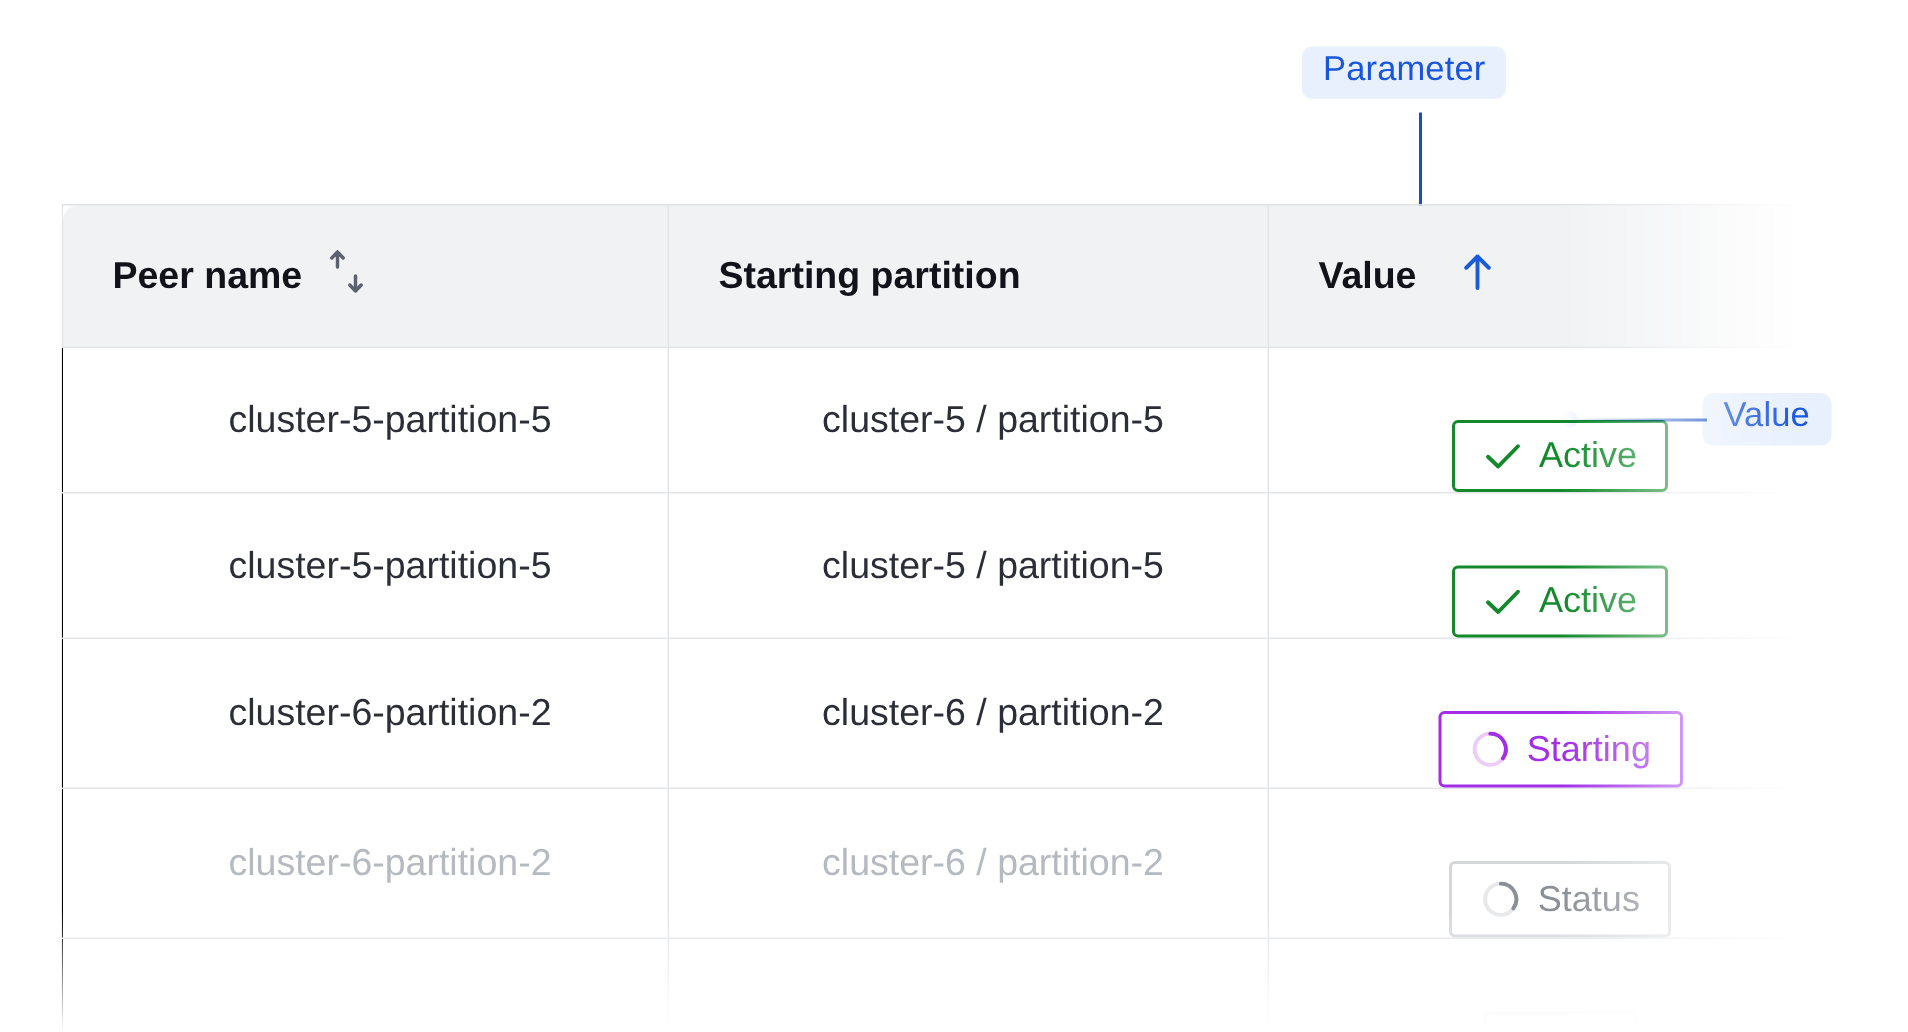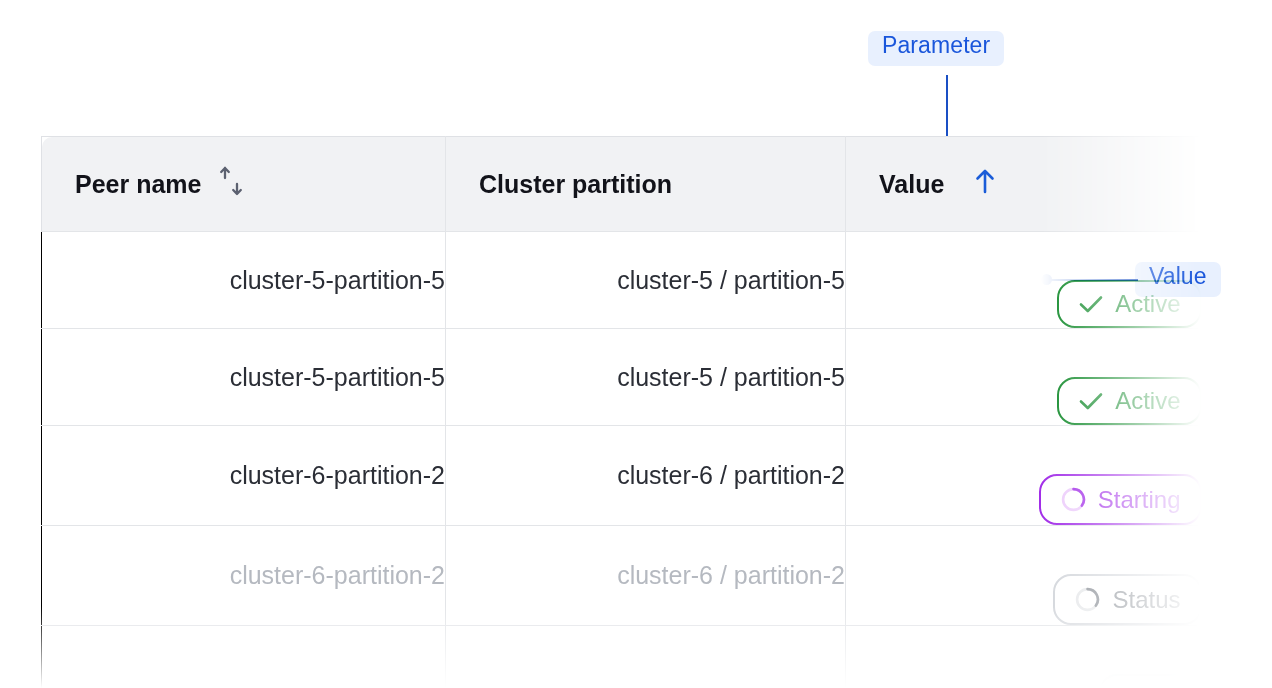--- a/index.html
+++ b/index.html
@@ -70,21 +70,21 @@
   table.data-table {
     border-collapse: collapse;
     table-layout: fixed;
     width: 1160px;
   }
 
   table.data-table th,
   table.data-table td {
     border-right: 1px solid #e3e5e8;
     border-bottom: 1px solid #e3e5e8;
-    text-align: right;
+    text-align: center;
     padding: 0 0 0 33px;
     vertical-align: middle;
   }
   table.data-table th:last-child,
   table.data-table td:last-child { border-right: none; }
 
   thead th {
     background: #f1f2f4;
     height: 94px;
     font-size: 25px;
@@ -113,21 +113,21 @@
   col.c-peer   { width: 404px; }
   col.c-part   { width: 400px; }
   col.c-status { width: 356px; }
 
   
   .pill {
     display: inline-flex;
     align-items: center;
     gap: 11px;
     border: 2px solid;
-    border-radius: 18px;
+    border-radius: 4px;
     padding: 10px 19px;
     font-size: 24px;
     line-height: 1;
     box-sizing: border-box;
     background: #fff;
     margin-top: 48px;
   }
   .pill.active  { border-color: #128a2b; color: #128a2b; }
   .pill.starting{ border-color: #a22ee8; color: #a22ee8; }
   .pill.pending { border-color: #d3d6db; color: #8b9097; }
@@ -167,21 +167,21 @@
               <svg width="30" height="34" viewBox="0 0 30 34" fill="none">
                 <path d="M8 14 V4 M8 4 L4.2 8 M8 4 L11.8 8" stroke="#5c6170" stroke-width="2.3" stroke-linecap="round" stroke-linejoin="round"></path>
                 <path d="M20 20 V30 M20 30 L16.2 26 M20 30 L23.8 26" stroke="#5c6170" stroke-width="2.3" stroke-linecap="round" stroke-linejoin="round"></path>
               </svg>
             </span>
           </div>
         </th>
 
         <th>
           <div class="th-inner">
-            <span>Cluster partition</span>
+            <span>Starting partition</span>
           </div>
         </th>
 
         <th>
           <div class="th-inner">
             <span>Value</span>
             <span style="margin-left:11px">
               <svg width="28" height="30" viewBox="0 0 28 30" fill="none">
                 <path d="M14 26 V5 M14 5 L6.5 12.5 M14 5 L21.5 12.5" stroke="#1a5cd8" stroke-width="2.6" stroke-linecap="round" stroke-linejoin="round"></path>
               </svg>

